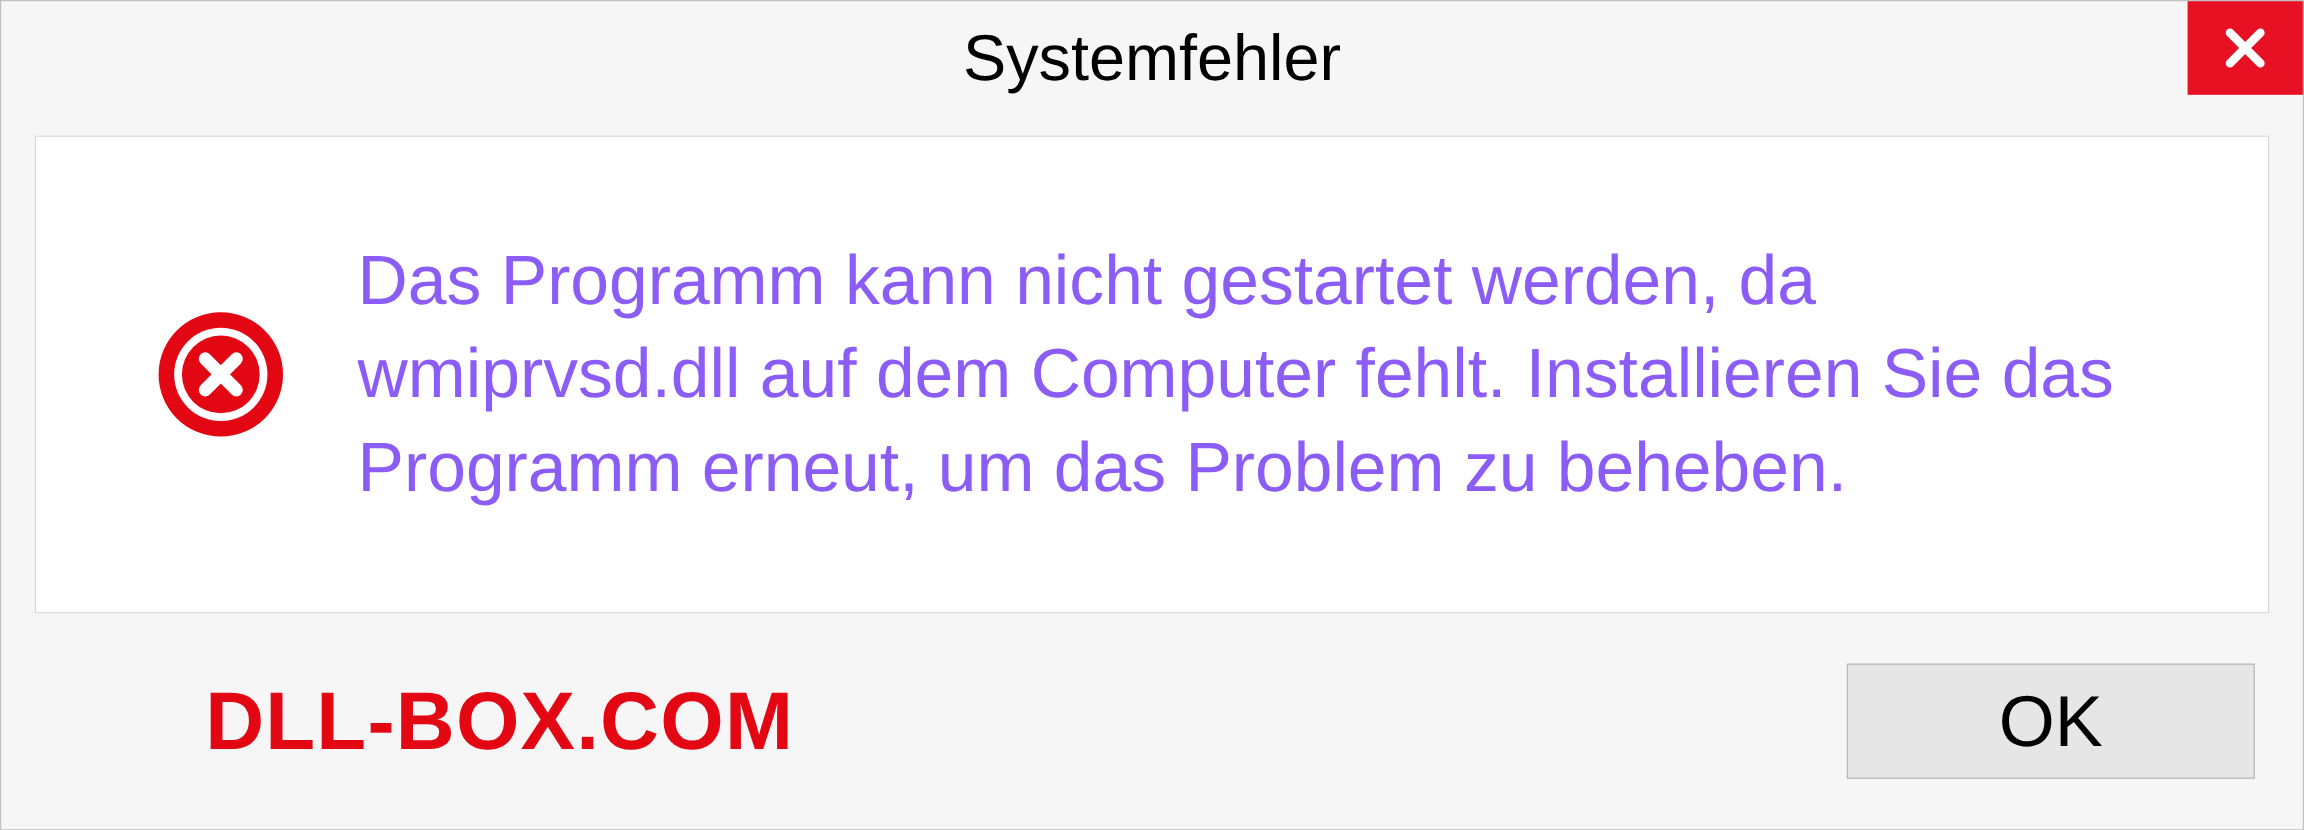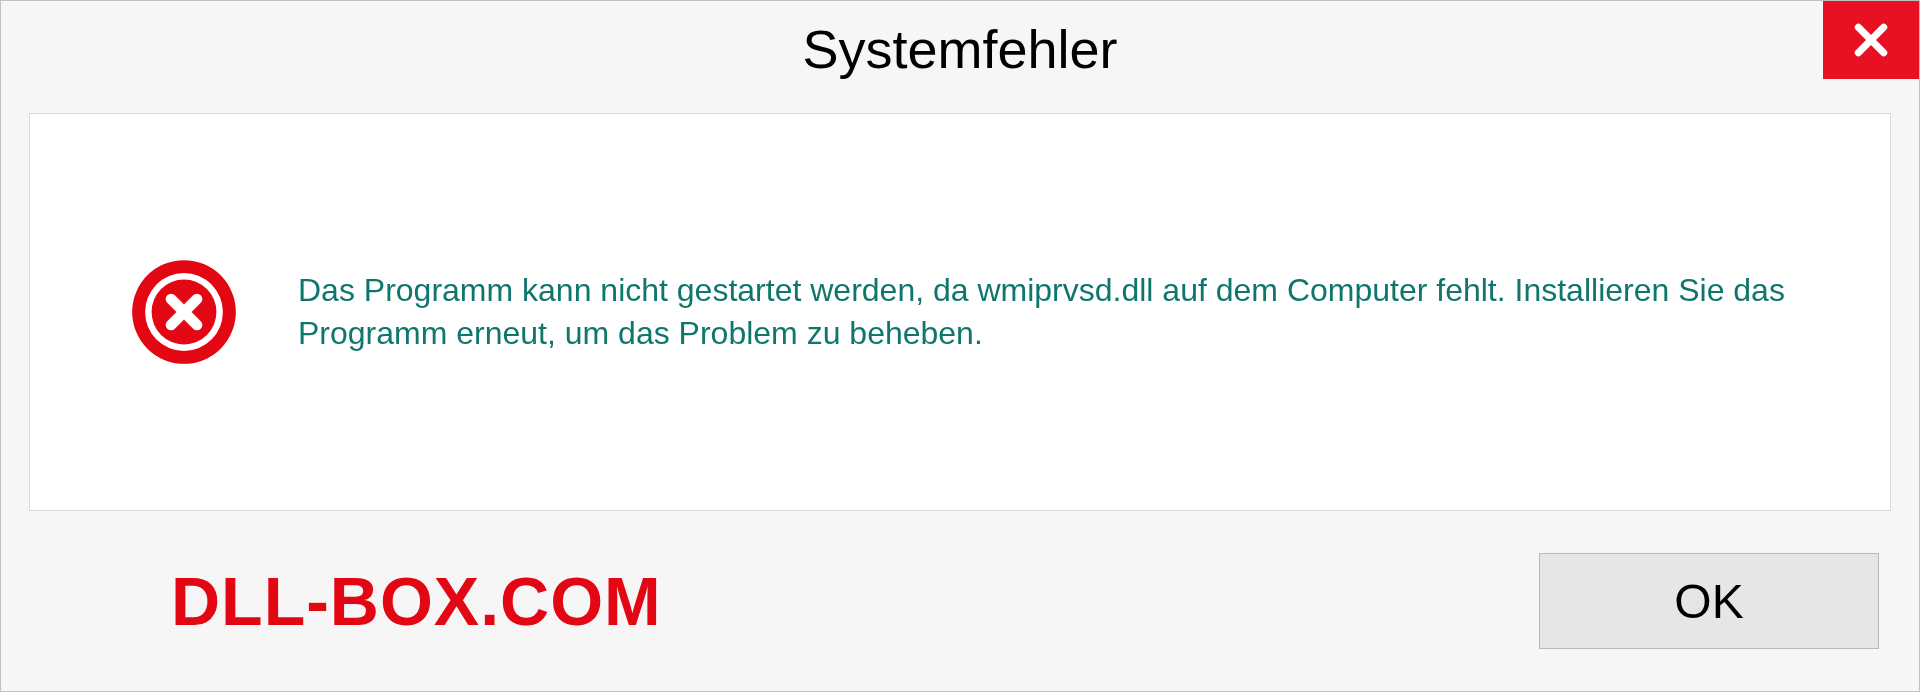--- a/index.html
+++ b/index.html
@@ -60,23 +60,23 @@
       align-items: center;
       padding: 40px 60px 40px 100px;
       gap: 60px;
     }
     .error-icon {
       flex-shrink: 0;
       width: 108px;
       height: 108px;
     }
     .message-text {
-      font-size: 32px;
+      font-size: 58px;
       line-height: 1.35;
-      color: #0f766e;
+      color: #8b5cf6;
       font-weight: 400;
     }
     .footer {
       height: 180px;
       display: flex;
       align-items: center;
       justify-content: space-between;
       padding: 0 40px 0 170px;
     }
     .watermark {
@@ -84,21 +84,21 @@
       font-weight: 800;
       color: #e30613;
       letter-spacing: 1px;
       font-family: Arial, sans-serif;
     }
     .ok-button {
       width: 340px;
       height: 96px;
       background: #e6e6e6;
       border: 1px solid #b8b8b8;
-      font-size: 48px;
+      font-size: 60px;
       color: #000000;
       display: flex;
       align-items: center;
       justify-content: center;
       cursor: pointer;
       font-family: "Segoe UI", Arial, sans-serif;
     }
   </style>
 </head>
 <body>

